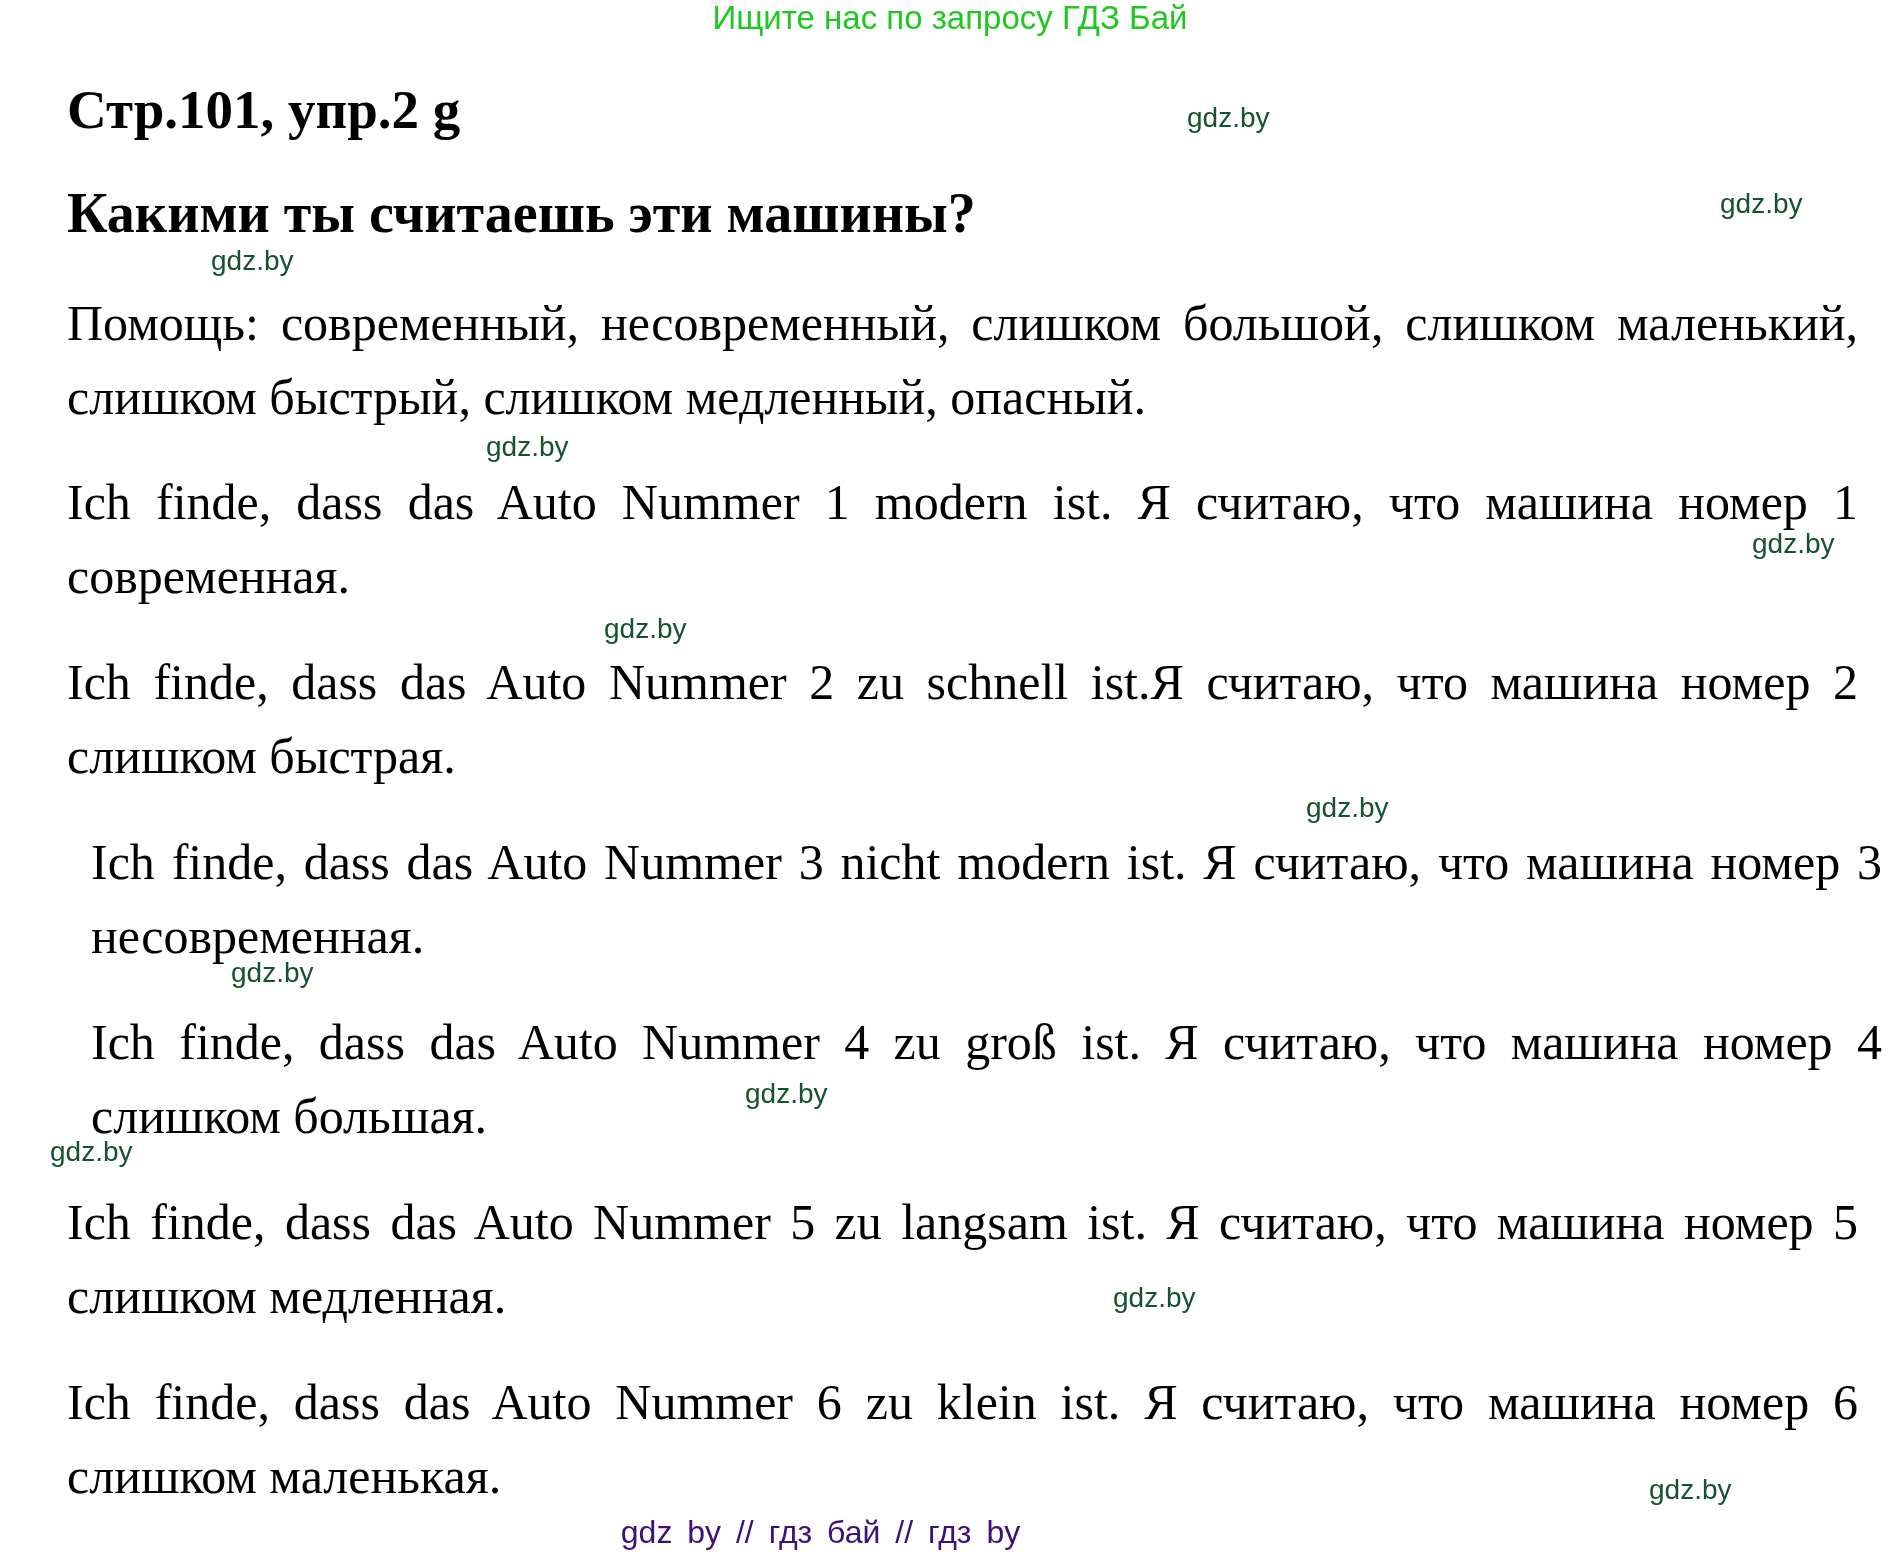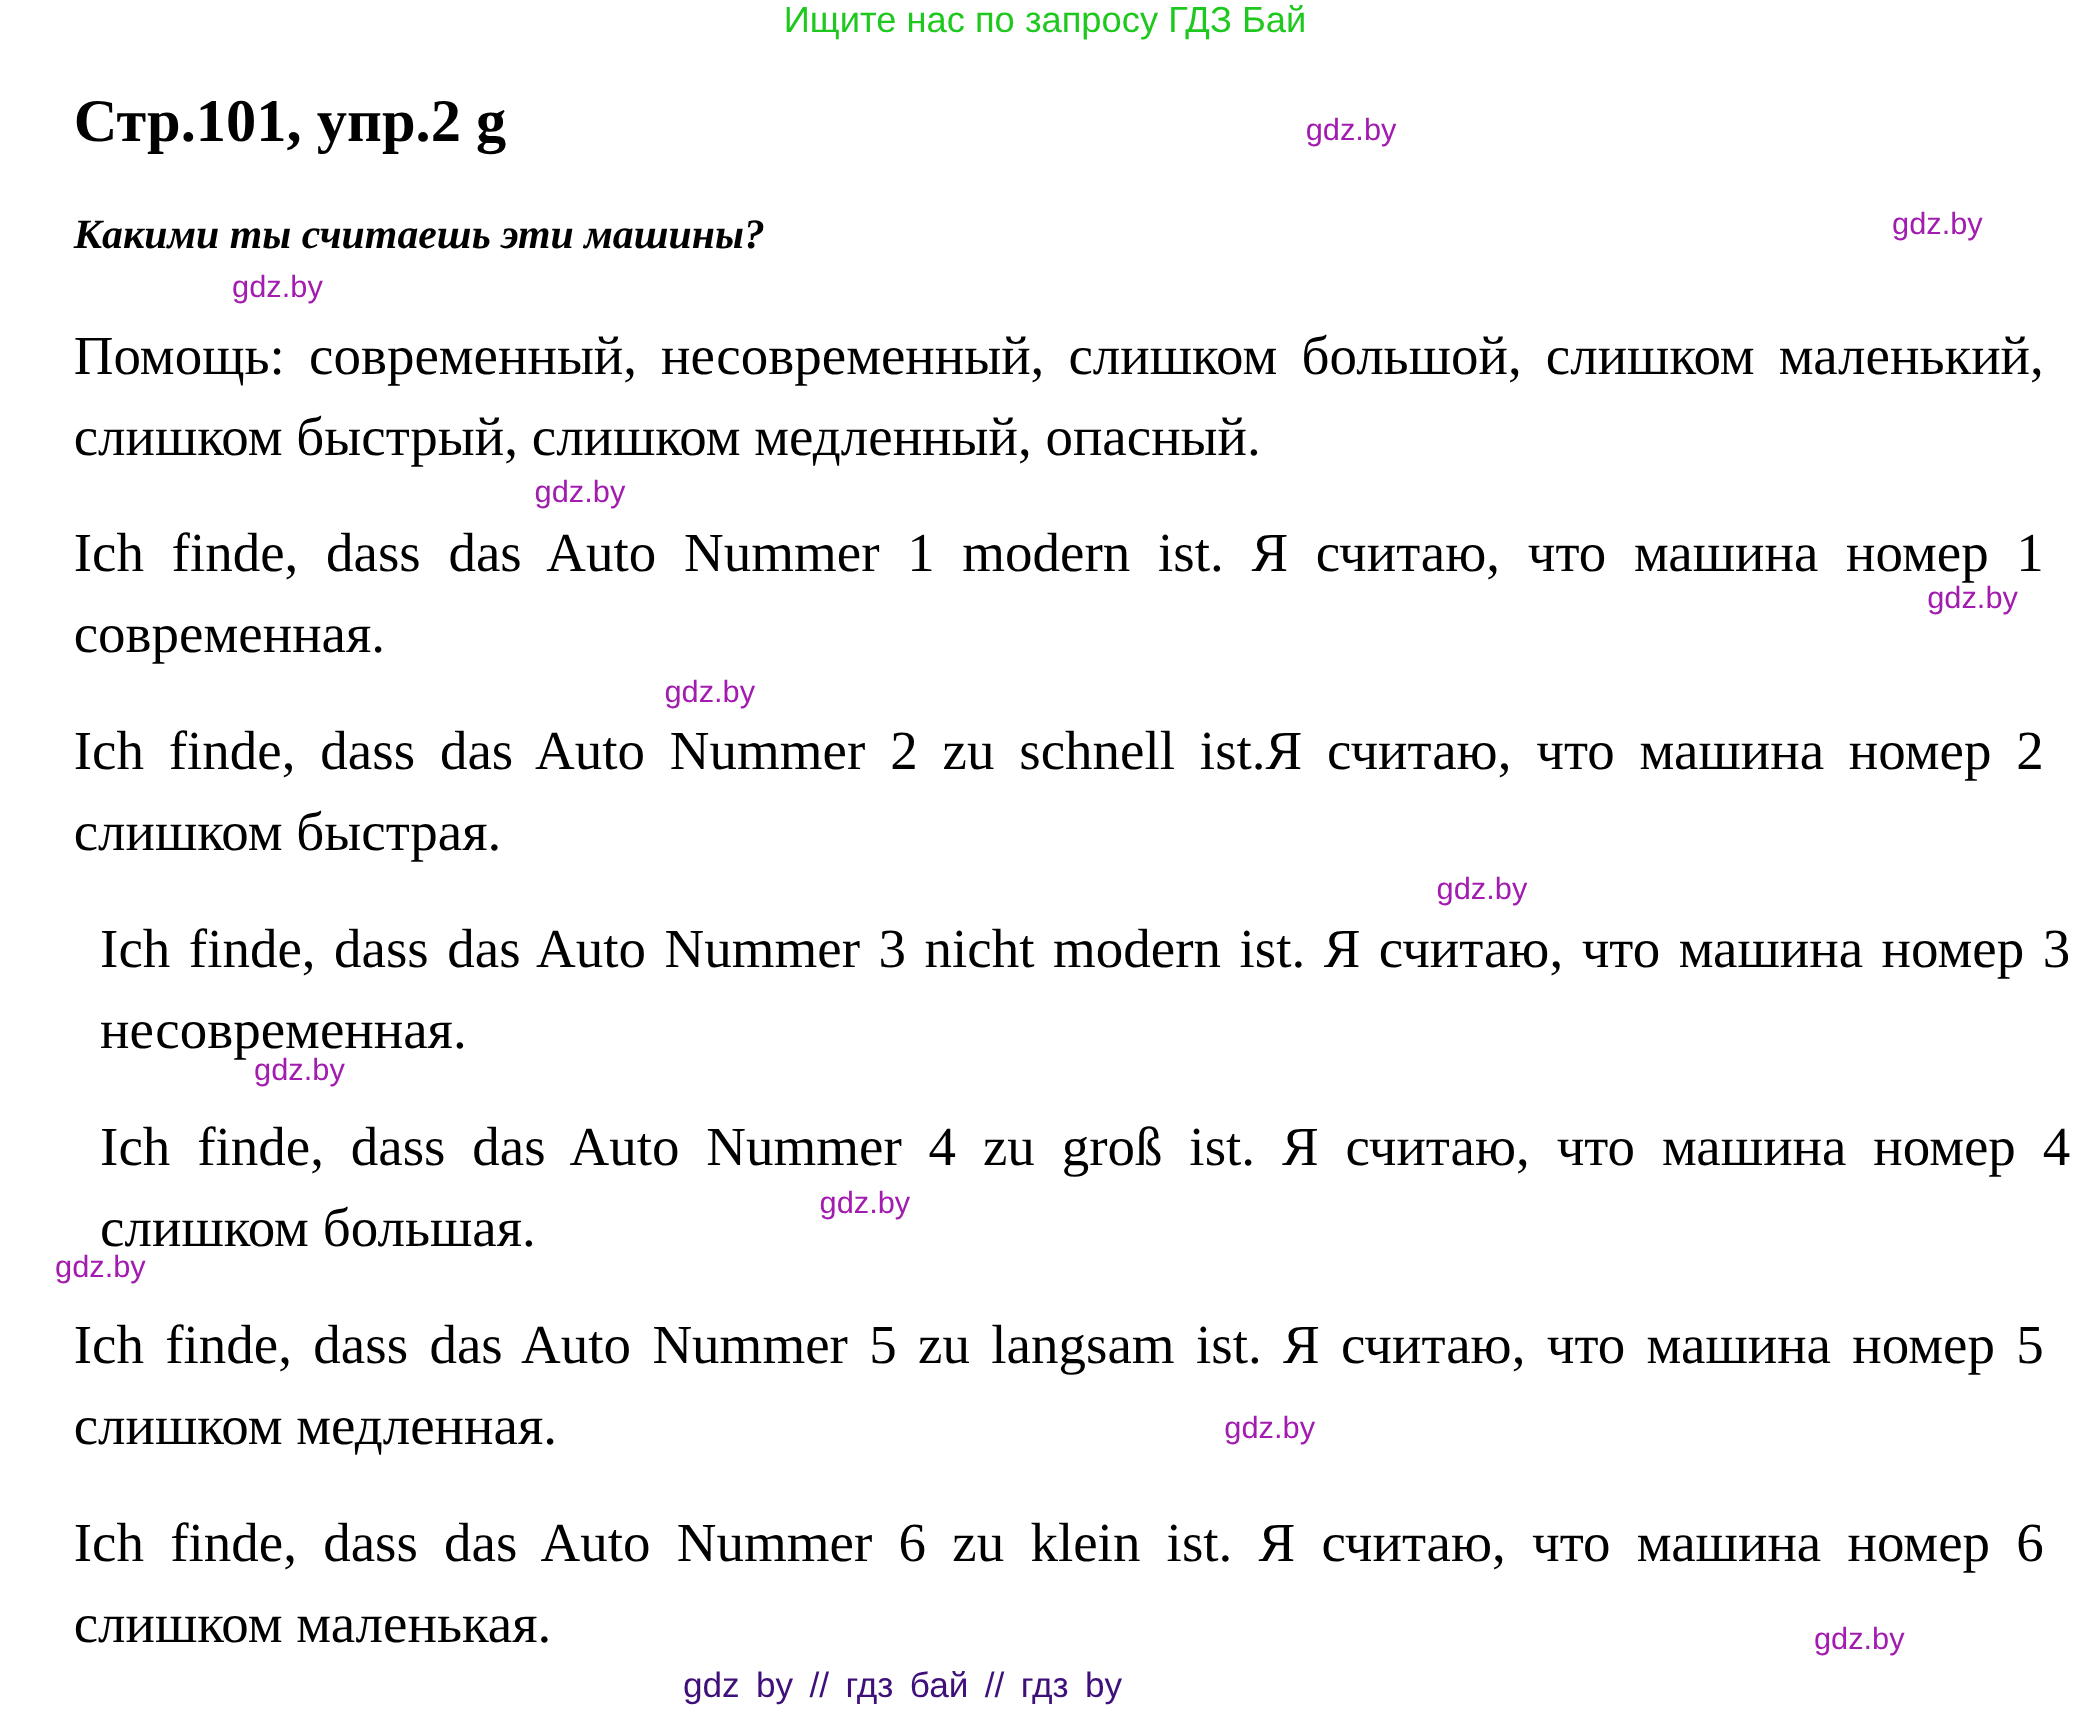--- a/index.html
+++ b/index.html
@@ -16,31 +16,31 @@
     }
     .bottom-banner {
       left: 0; width: 1641px; top: 1512px; text-align: center;
       font-family: "Liberation Sans", "DejaVu Sans", sans-serif;
       font-size: 32px; color: #3f0f7a; line-height: 40px; word-spacing: 6px;
     }
     .page-title {
       left: 67px; top: 78px; font-size: 55px; font-weight: bold; line-height: 64px; text-align: center;
     }
     .question {
-      left: 67px; top: 183px; font-size: 38px; font-weight: bold; line-height: 60px; font-style: italic;
+      left: 67px; top: 183px; font-size: 56px; font-weight: bold; line-height: 60px;
     }
     .para {
       position: absolute; left: 67px; width: 1791px;
       font-size: 50px; line-height: 74px;
       text-align: justify; text-align-last: left;
     }
     .wm {
       position: absolute; white-space: nowrap;
       font-family: "Liberation Sans", "DejaVu Sans", sans-serif;
-      font-size: 28px; color: #a21caf; line-height: 32px;
+      font-size: 28px; color: #14532d; line-height: 32px;
     }
   </style>
 </head>
 <body>
 
 <div class="abs top-banner">Ищите нас по запросу ГДЗ Бай</div>
 
 <div class="abs page-title">Стр.101, упр.2 g</div>
 <div class="wm" style="left:1187px; top:102px;">gdz.by</div>
 

